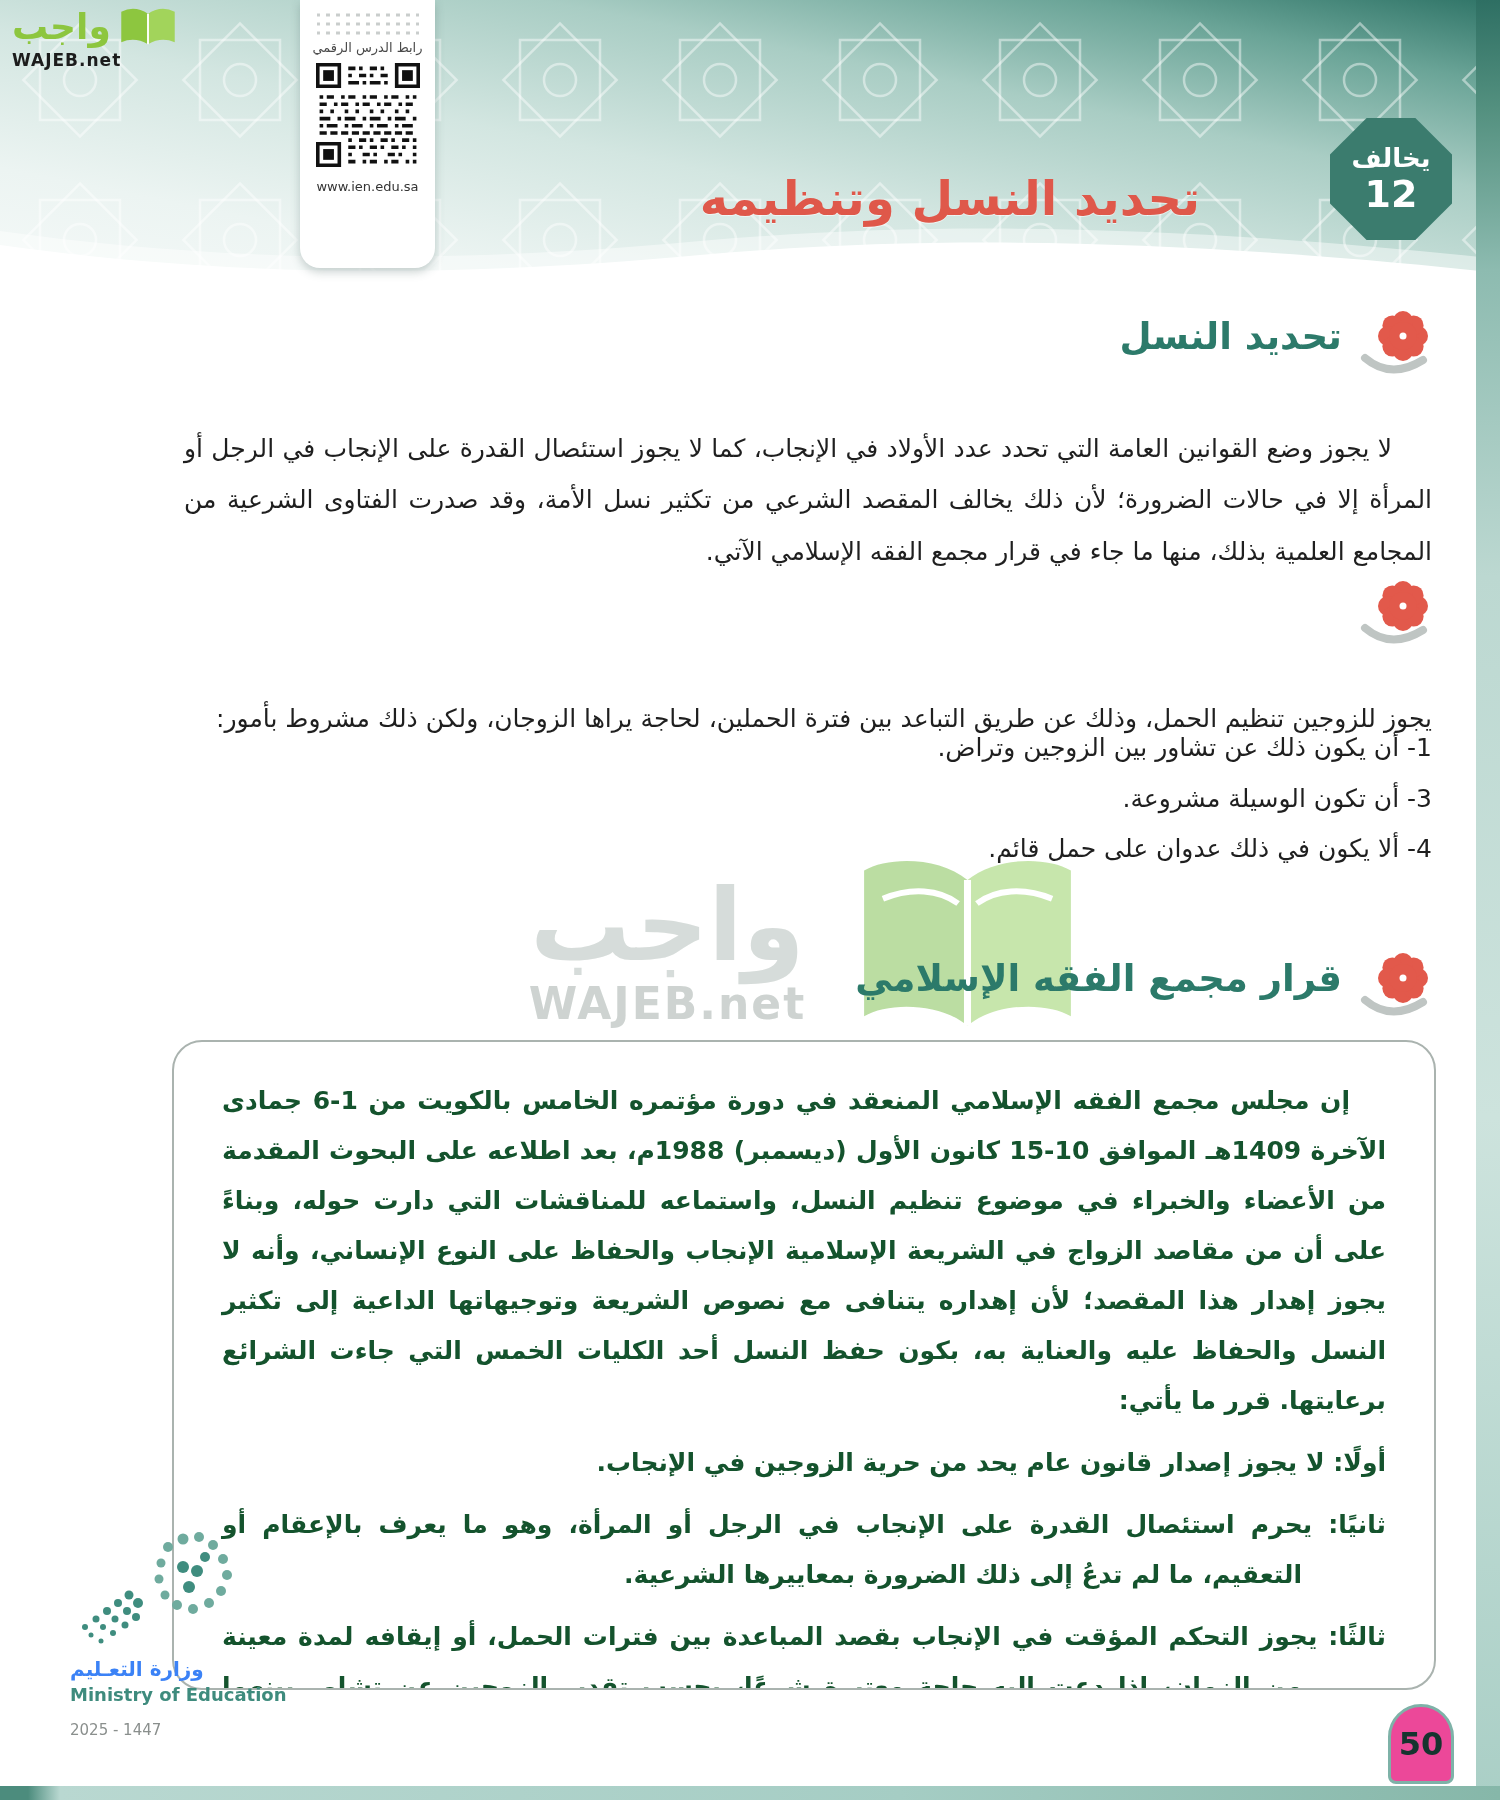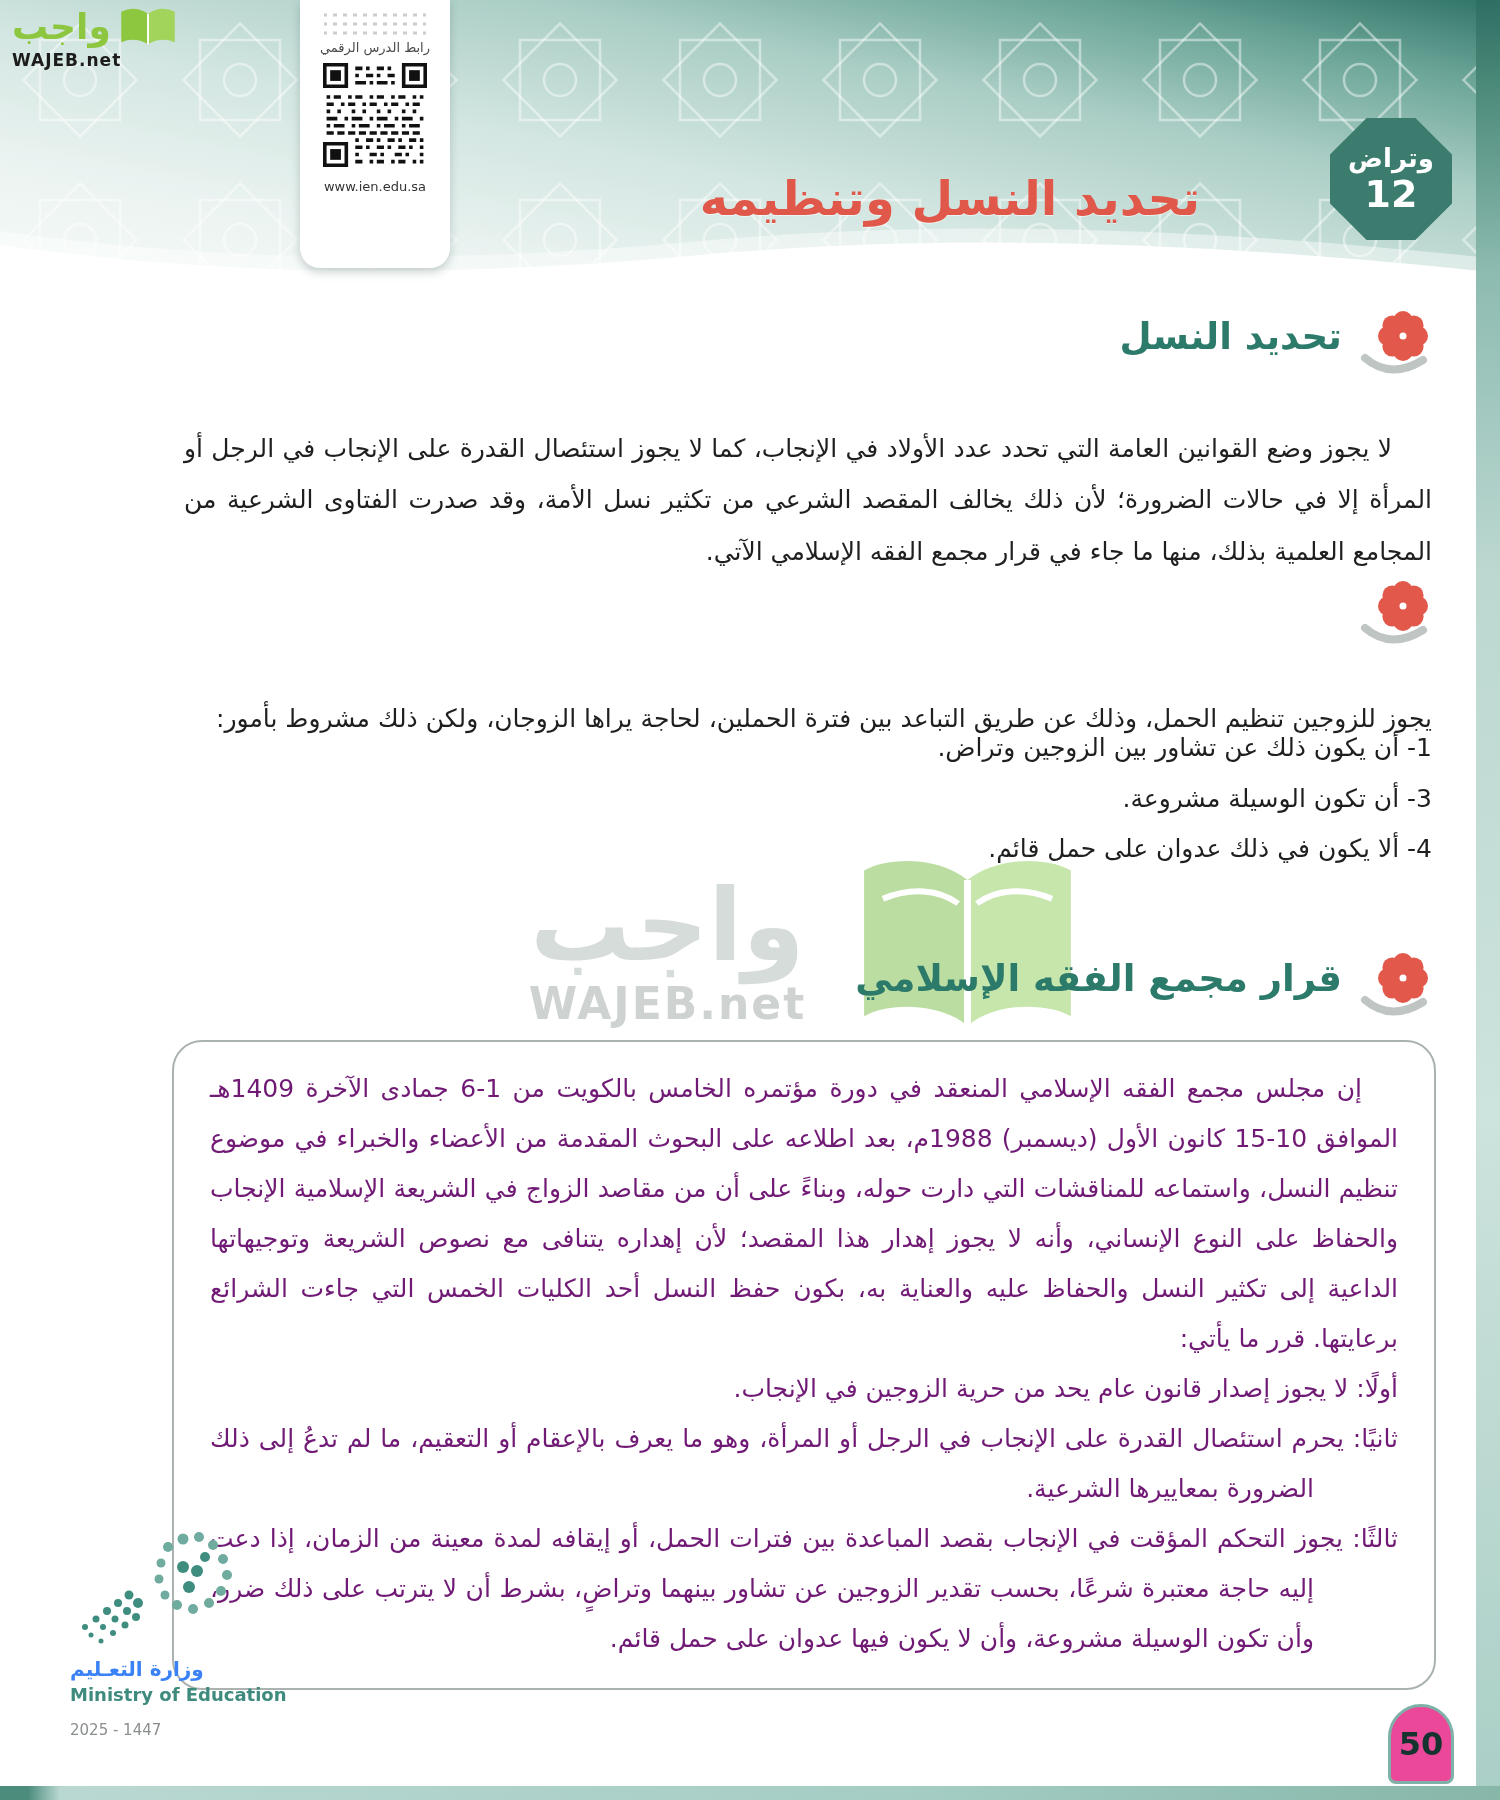--- a/index.html
+++ b/index.html
@@ -27,21 +27,21 @@
   .lesson-label{font-size:26px;font-weight:bold;line-height:1.2;}
   .lesson-number{font-size:38px;font-weight:bold;line-height:1.1;}
 
   
   .brand{position:absolute;top:6px;left:12px;z-index:4;width:220px;}
   .brand-row{display:flex;align-items:center;gap:8px;direction:rtl;justify-content:flex-end;}
   .brand-ar{font-size:36px;font-weight:bold;color:#8dc63f;line-height:1;}
   .brand-latin{direction:ltr;text-align:left;font-size:17px;font-weight:bold;color:#1c1c1c;letter-spacing:1px;margin-top:2px;}
 
   
-  .qr-card{position:absolute;top:0;left:300px;width:150px;height:268px;z-index:3;background:#fff;
+  .qr-card{position:absolute;top:0;left:300px;width:135px;height:268px;z-index:3;background:#fff;
     border-radius:0 0 20px 20px;box-shadow:0 4px 10px rgba(60,90,85,.28);
     display:flex;flex-direction:column;align-items:center;padding-top:12px;box-sizing:border-box;}
   .qr-orn{width:102px;height:24px;
     background-image:radial-gradient(circle,#c9cdcc 1.8px,transparent 2px);background-size:10px 9px;background-position:center;}
   .qr-label{font-size:13px;color:#4a4a4a;margin:4px 0 8px;white-space:nowrap;}
   .qr-svg{width:104px;height:104px;}
   .qr-url{font-size:13px;color:#333;margin-top:12px;direction:ltr;}
 
   
   .section-head{position:absolute;right:58px;display:flex;align-items:center;gap:10px;z-index:2;}
@@ -55,21 +55,21 @@
   #para1{top:398px;text-indent:40px;}
   #para2{top:668px;}
   .list{position:absolute;right:68px;left:176px;top:724px;z-index:2;
     font-size:25px;line-height:1.9;color:#1f1f1f;text-align:right;}
   .list-item{margin-bottom:3px;}
 
   
   .fiqh-box{position:absolute;right:64px;left:172px;top:1040px;height:650px;z-index:2;
     border:2px solid #aab3af;border-radius:30px;background:#fff;
     padding:22px 36px;box-sizing:border-box;overflow:hidden;}
-  .fiqh-box p{margin:0;font-size:25px;line-height:2.0;text-align:justify;color:#701a75;}
+  .fiqh-box p{margin:12px;font-size:25px;line-height:2.0;text-align:justify;color:#14532d;font-weight:bold;}
   .box-p1{text-indent:36px;}
   .hang{padding-right:84px;text-indent:-84px;}
 
   
   .watermark{position:absolute;left:505px;top:838px;width:580px;height:225px;z-index:0;
     display:flex;align-items:center;gap:20px;direction:ltr;opacity:.8;}
   .wm-text{text-align:center;flex:1;}
   .wm-ar{font-size:100px;font-weight:bold;color:#cdd4d1;line-height:1.05;}
   .wm-latin{font-size:44px;font-weight:bold;color:#c2c9c6;letter-spacing:2px;}
   .wm-book{width:235px;height:205px;opacity:.65;flex:0 0 auto;}
@@ -151,21 +151,21 @@
         <line x1="9" y1="23.5" x2="28" y2="23.5" stroke-dasharray="2 1 1 2"></line>
         <line x1="9" y1="25.5" x2="28" y2="25.5" stroke-dasharray="1 3 2 1"></line>
         <line x1="9" y1="27.5" x2="28" y2="27.5" stroke-dasharray="2 2 1 1"></line>
       </g>
     </svg>
     <div class="qr-url">www.ien.edu.sa</div>
   </div>
 
   <h1 class="title">تحديد النسل وتنظيمه</h1>
   <div class="lesson-badge">
-    <div class="lesson-label">وتراض</div>
+    <div class="lesson-label">يخالف</div>
     <div class="lesson-number">12</div>
   </div>
 
   <div class="watermark">
     <div class="wm-text">
       <div class="wm-ar">واجب</div>
       <div class="wm-latin">WAJEB.net</div>
     </div>
     <svg class="wm-book" viewBox="0 0 100 84" xmlns="http://www.w3.org/2000/svg">
       <path d="M50 12 C38 2 16 2 6 8 L6 70 C16 64 38 64 50 74 Z" fill="#7dbf4e"></path>

